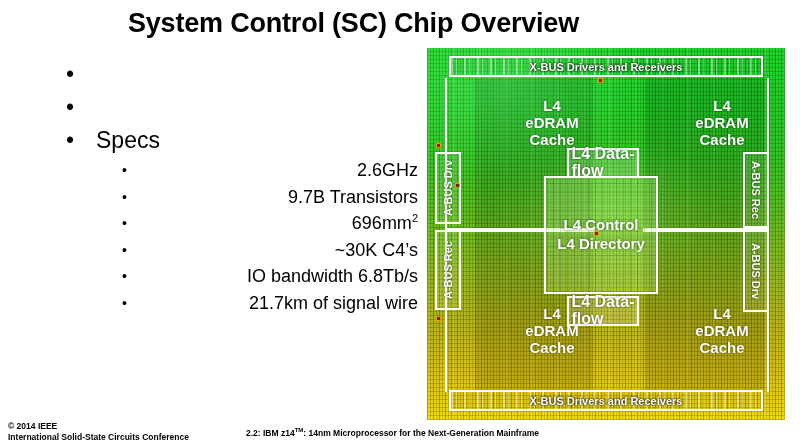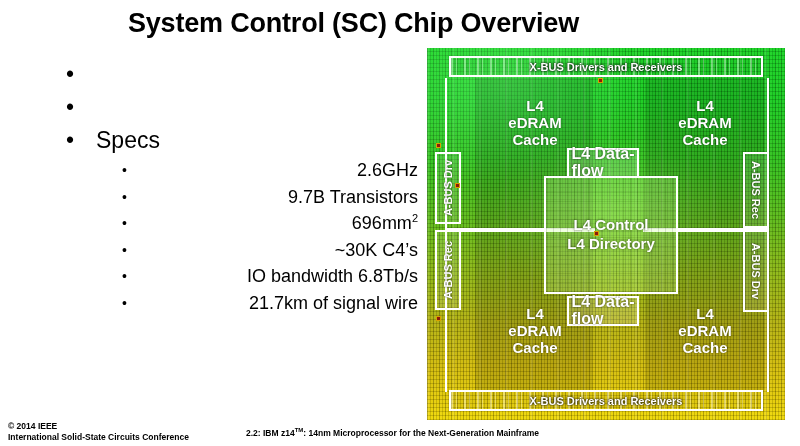--- a/index.html
+++ b/index.html
@@ -128,20 +128,21 @@
 
   .chip-label {
     position: absolute;
     color: #ffffff;
     font-weight: bold;
     text-align: center;
     line-height: 1.12;
     text-shadow: 0 0 2px rgba(0,0,0,0.55);
     pointer-events: none;
     white-space: pre-line;
+    margin-left: 17px;
   }
 
   .xbus-bar {
     position: absolute;
     border: 2px solid #ffffff;
     box-sizing: border-box;
     display: flex;
     align-items: center;
     justify-content: center;
   }
@@ -374,21 +375,21 @@
   </div>
   <div class="abus rot-down" style="left:316px; top:182px; width:26px; height:82px;">
     <span class="lbl">A-BUS Drv</span>
   </div>
 
   <div class="dataflow" style="left:140px; top:100px; width:72px; height:30px;">
     <span class="lbl" style="white-space:pre-line;">L4 Data-
 flow</span>
   </div>
 
-  <div id="l4-control" style="left:117px; top:128px; width:134px; height:118px;">
+  <div id="l4-control" style="left:117px; top:128px; width:114px; height:118px;">
     <div class="inner-tex"></div>
     <span class="lbl">L4 Control
 L4 Directory</span>
   </div>
 
   <div class="dataflow" style="left:140px; top:248px; width:72px; height:30px;">
     <span class="lbl" style="white-space:pre-line;">L4 Data-
 flow</span>
   </div>
 

